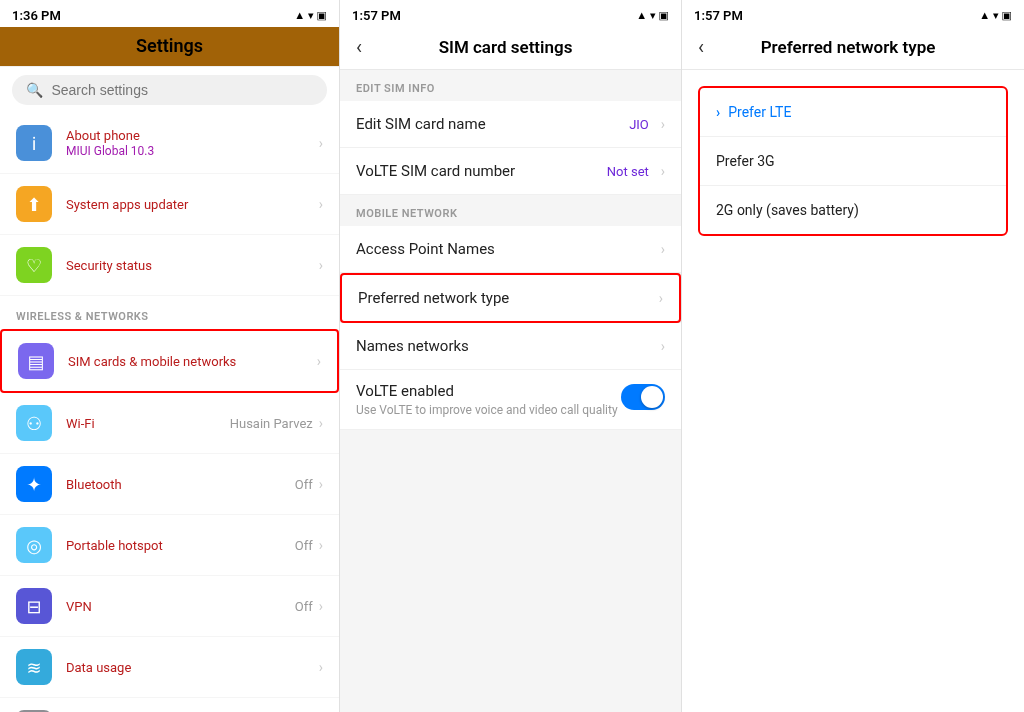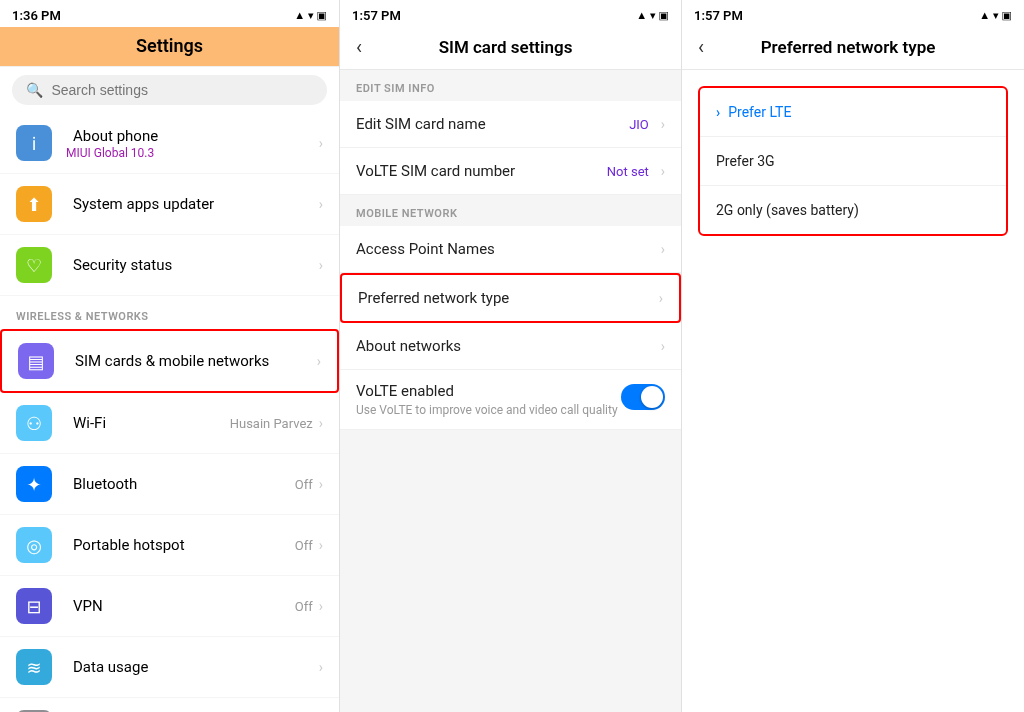--- a/index.html
+++ b/index.html
@@ -37,21 +37,21 @@
       background: #fff;
       text-align: right;
     }
     .status-bar .time { font-weight: 600; font-size: 13px; }
 
     .panel-header {
       text-align: center;
       padding: 8px 0 10px;
       font-size: 18px;
       font-weight: 600;
-      background: #fdba74;
+      background: #a16207;
       border-bottom: 1px solid #f0f0f0;
     }
 
     .search-bar {
       margin: 8px 12px;
       background: #f0f0f0;
       border-radius: 20px;
       padding: 7px 14px;
       display: flex;
       align-items: center;
@@ -99,21 +99,21 @@
     .icon-green { background: #7ed321; color: #fff; }
     .icon-purple { background: #7b68ee; color: #fff; }
     .icon-cyan { background: #5ac8fa; color: #fff; }
     .icon-blue2 { background: #007aff; color: #fff; }
     .icon-gray { background: #8e8e93; color: #fff; }
     .icon-teal { background: #5ac8fa; color: #fff; }
     .icon-indigo { background: #5856d6; color: #fff; }
     .icon-lightblue { background: #34aadc; color: #fff; }
 
     .item-content { flex: 1; }
-    .item-label { font-size: 15px; color: #000000; margin-left: 7px; }
+    .item-label { font-size: 13px; color: #b91c1c; }
     .item-sub { font-size: 12px; color: #a21caf; margin-top: 1px; }
 
     .item-right { display: flex; align-items: center; gap: 6px; }
     .item-value { font-size: 13px; color: #999; }
     .chevron { color: #ccc; font-size: 14px; }
 
     .section-label {
       padding: 14px 16px 6px;
       font-size: 11px;
       font-weight: 600;
@@ -441,21 +441,21 @@
       <div class="mid-item-content">
         <div class="mid-item-label">Preferred network type</div>
       </div>
       <div class="item-right">
         <span class="chevron">›</span>
       </div>
     </div>
 
     <div class="mid-item">
       <div class="mid-item-content">
-        <div class="mid-item-label">About networks</div>
+        <div class="mid-item-label">Names networks</div>
       </div>
       <div class="item-right">
         <span class="chevron">›</span>
       </div>
     </div>
 
     <div class="volte-item">
       <div class="volte-content">
         <div class="volte-label">VoLTE enabled</div>
         <div class="volte-sub">Use VoLTE to improve voice and video call quality</div>

